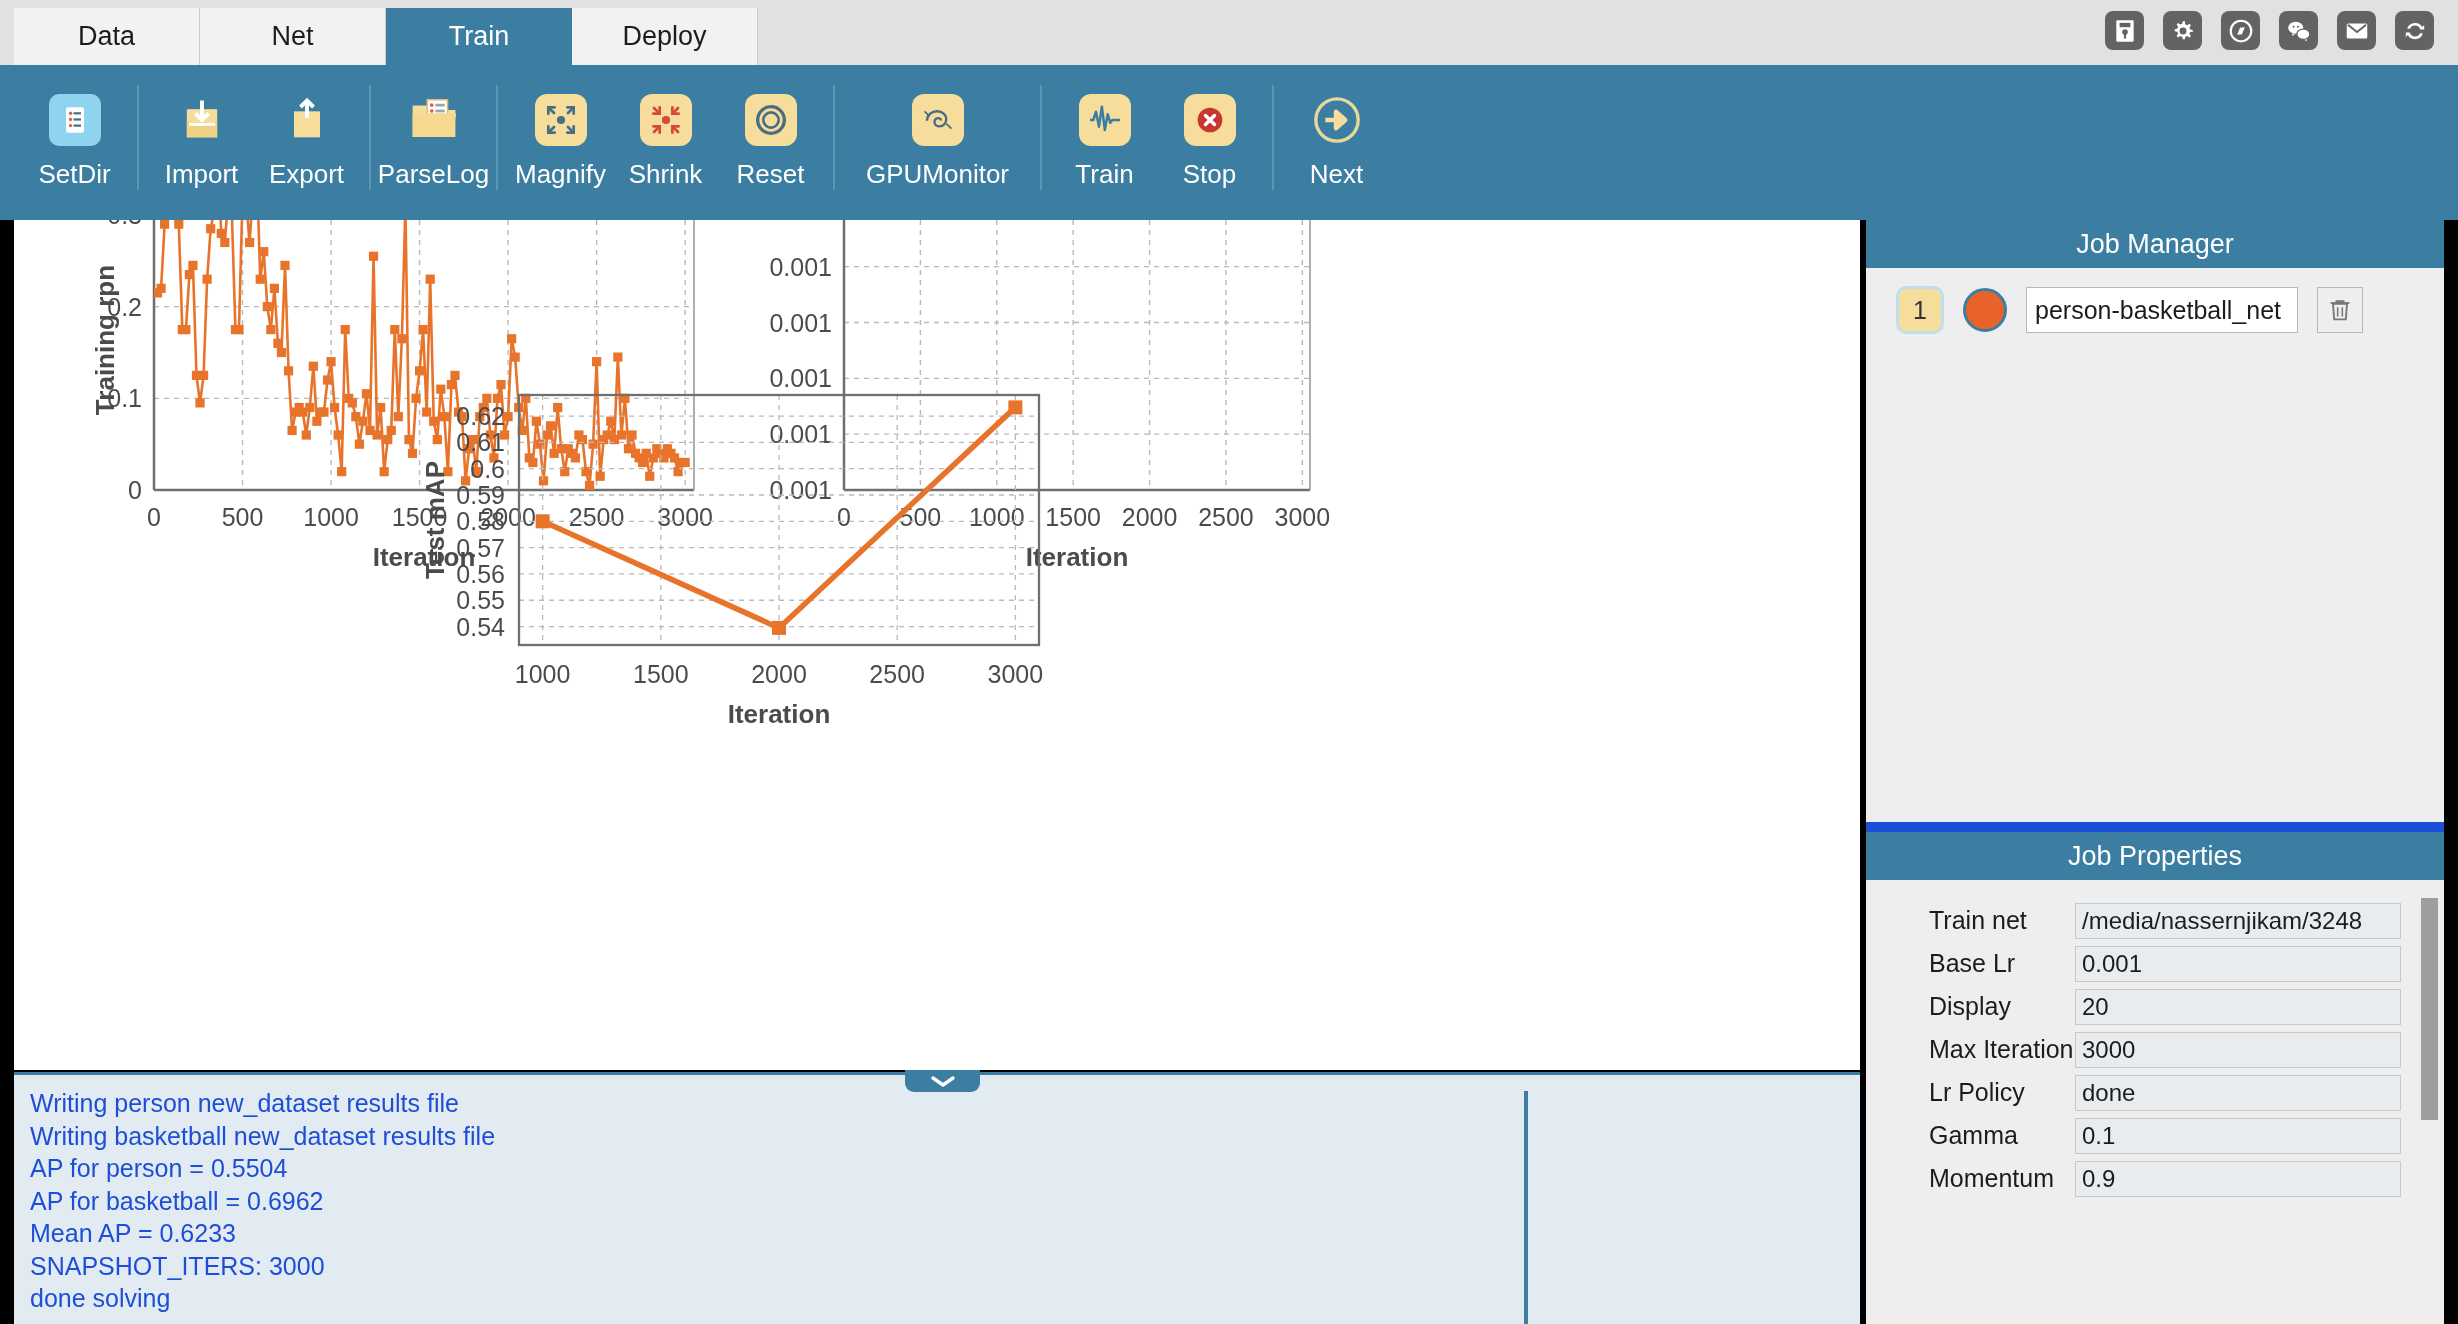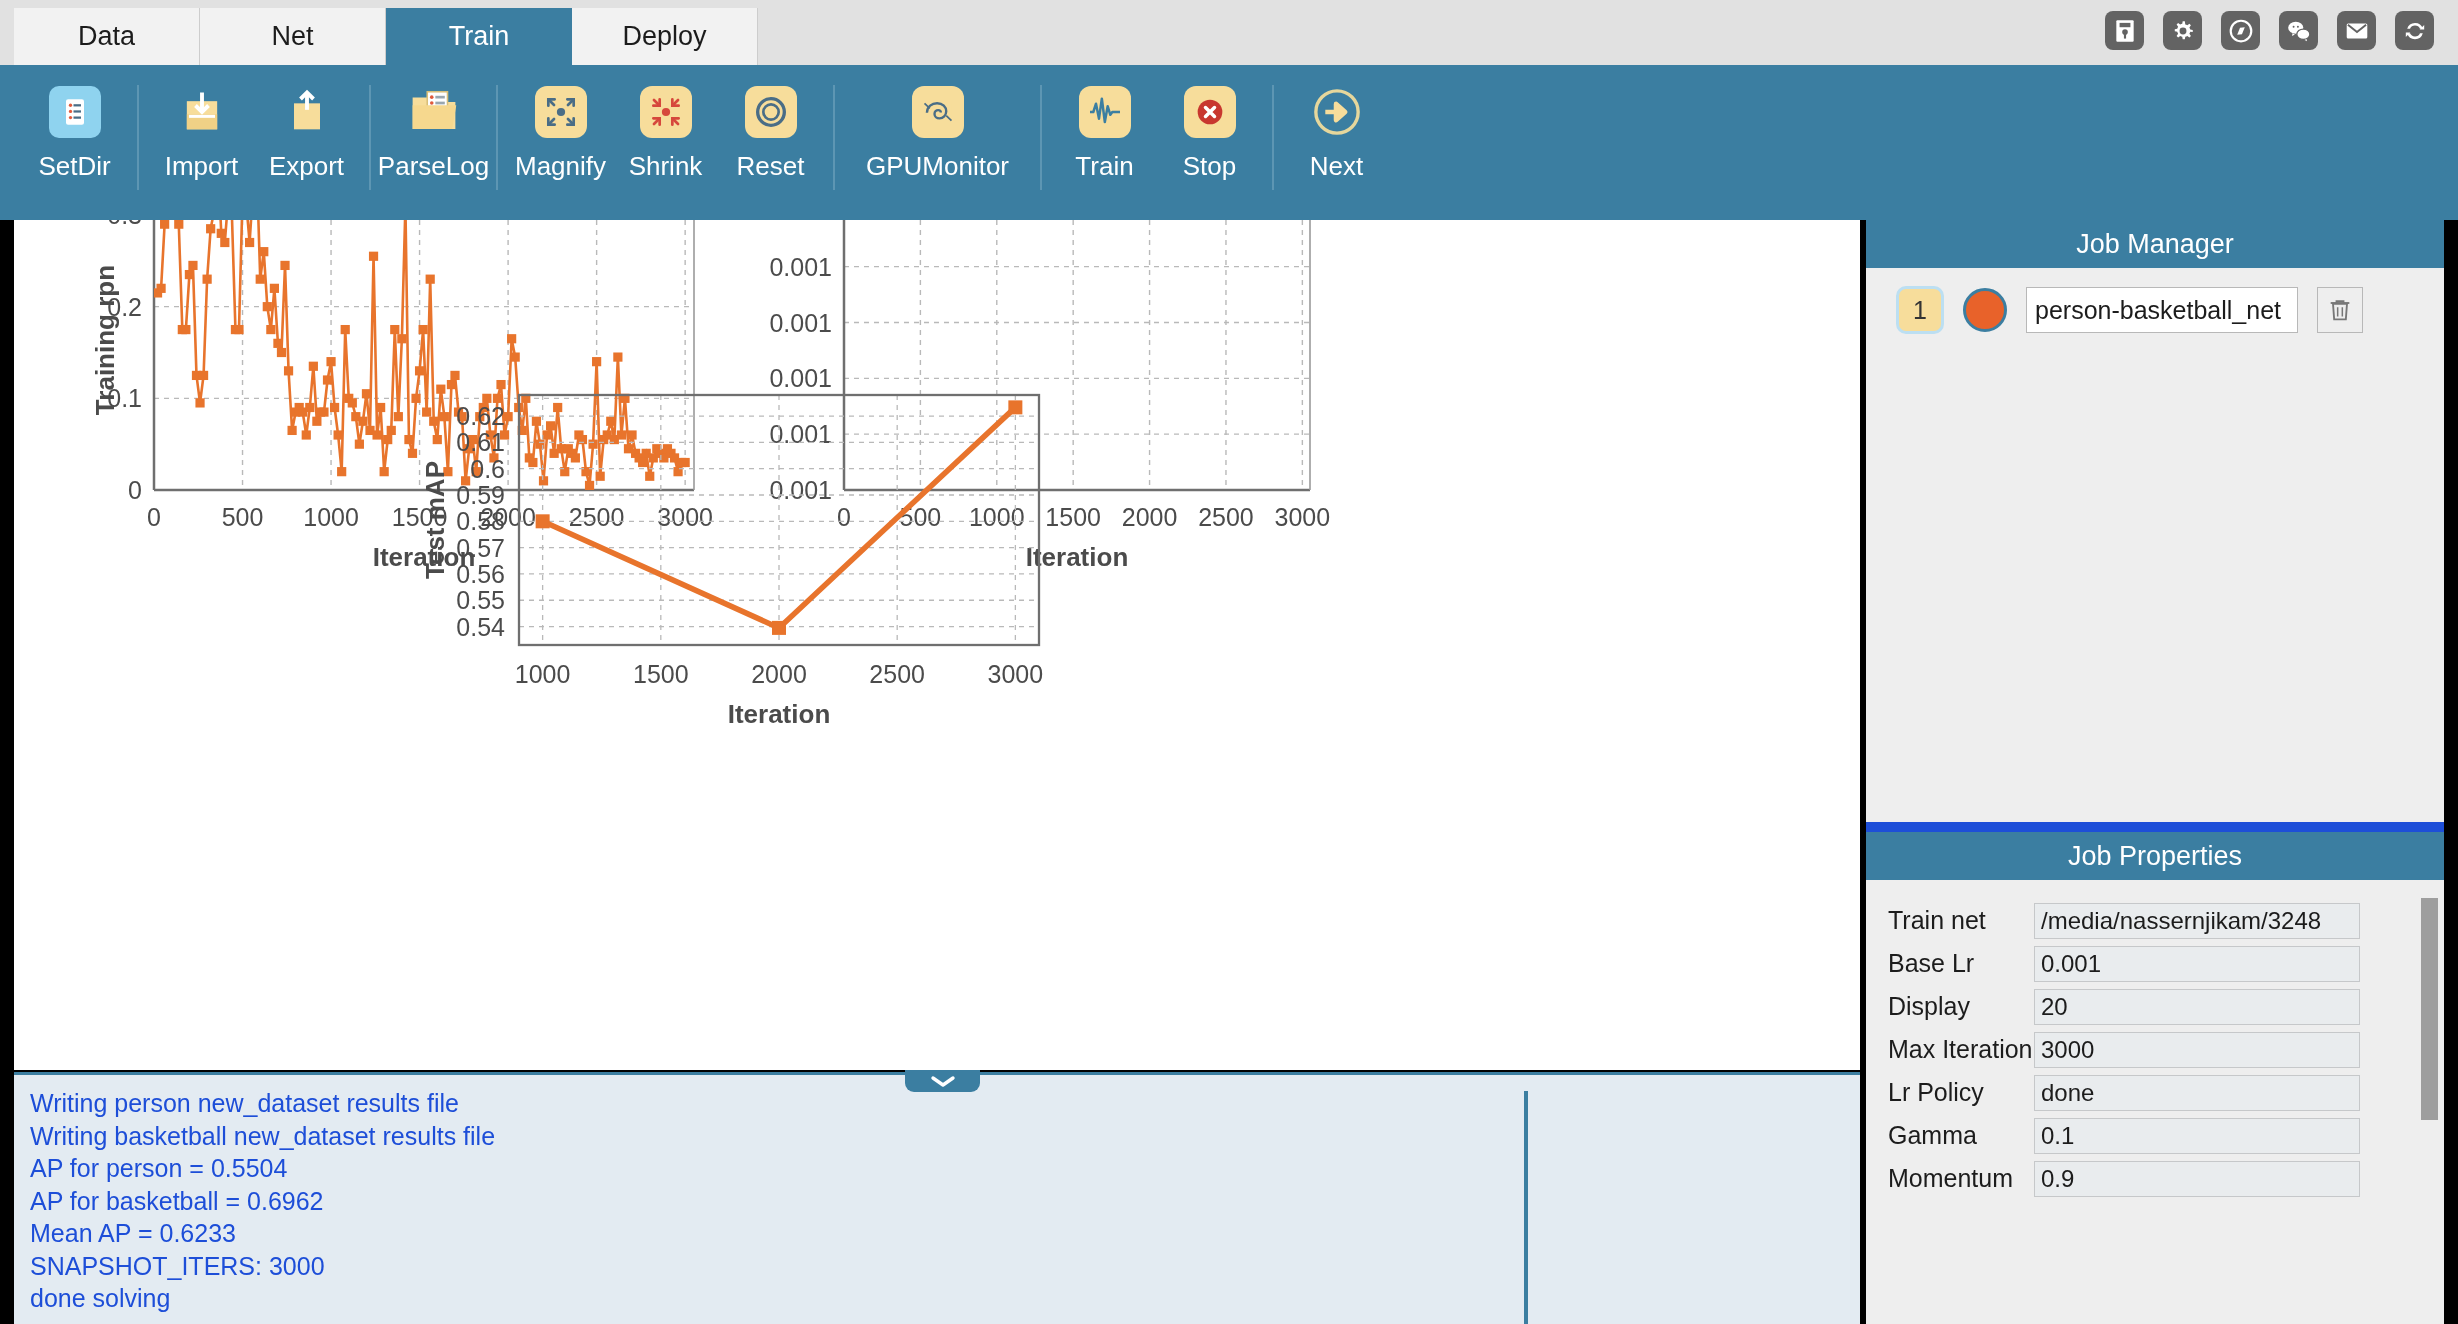--- a/index.html
+++ b/index.html
@@ -15,21 +15,21 @@
   #topicons { position:absolute; right:24px; top:11px; display:flex; gap:19px; align-items:center; }
   .tico { width:39px; height:39px; border-radius:8px; background:#636363;
     display:flex; align-items:center; justify-content:center; cursor:pointer; }
   .tico svg { display:block; }
 
   
   #toolbar { position:absolute; left:0; top:65px; width:2458px; height:155px;
     background:#3b7ea1; }
   #toolinner { position:absolute; left:22px; top:0; height:155px; display:flex; align-items:flex-start; }
   .tbtn { width:105px; height:155px; display:flex; flex-direction:column;
-    align-items:center; cursor:pointer; padding-top:16px; }
+    align-items:center; cursor:pointer; padding-top:24px; }
   .tbtn .ic { width:62px; height:62px; display:flex; align-items:center; justify-content:center; }
   .tbtn .lb { margin-top:8px; font-size:26px; color:#fff; white-space:nowrap; }
   .tbtn.wide { width:185px; }
   .tsep { width:2px; height:105px; background:#5d96b3; margin:20px 10px 0 10px; }
 
   .icbox { width:52px; height:52px; border-radius:12px; background:#f7dd9b;
     display:flex; align-items:center; justify-content:center; }
   .icbox.blue { background:#8fd3ef; border-radius:10px; }
 
   
@@ -69,21 +69,21 @@
     border:3px solid #bcdff2; display:flex; align-items:center; justify-content:center;
     font-size:25px; color:#333; cursor:pointer; }
   .jobled { width:44px; height:44px; border-radius:50%; background:#e8622a;
     border:3px solid #3b7ea1; cursor:pointer; }
   .jobname { width:272px; height:46px; background:#fff; border:1px solid #b8b8b8;
     font-size:25px; color:#1c1c1c; padding:0 8px; display:flex; align-items:center; }
   .jobdel { width:46px; height:46px; border:1px solid #b8b8b8; background:#eeeeee;
     display:flex; align-items:center; justify-content:center; cursor:pointer; }
 
   .proprow { display:flex; align-items:center; height:43px; margin:0 0 0 22px; }
-  .proplbl { width:146px; font-size:25px; color:#1c1c1c; }
+  .proplbl { width:146px; font-size:25px; color:#1c1c1c;margin-left:41px; }
   .propval { width:326px; height:18px; background:#e9ecee; border:1px solid #c6c8ca;
     font-size:24px; color:#1c1c1c; padding:17px 6px; display:flex; align-items:center;
     overflow:hidden; white-space:nowrap; }
   #propsb { position:absolute; right:6px; top:66px; width:17px; height:440px; background:#eeeeee; }
   #propsbthumb { position:absolute; right:6px; top:66px; width:17px; height:222px;
     background:#9e9e9e; cursor:pointer; }
 </style>
 </head>
 <body>
 

